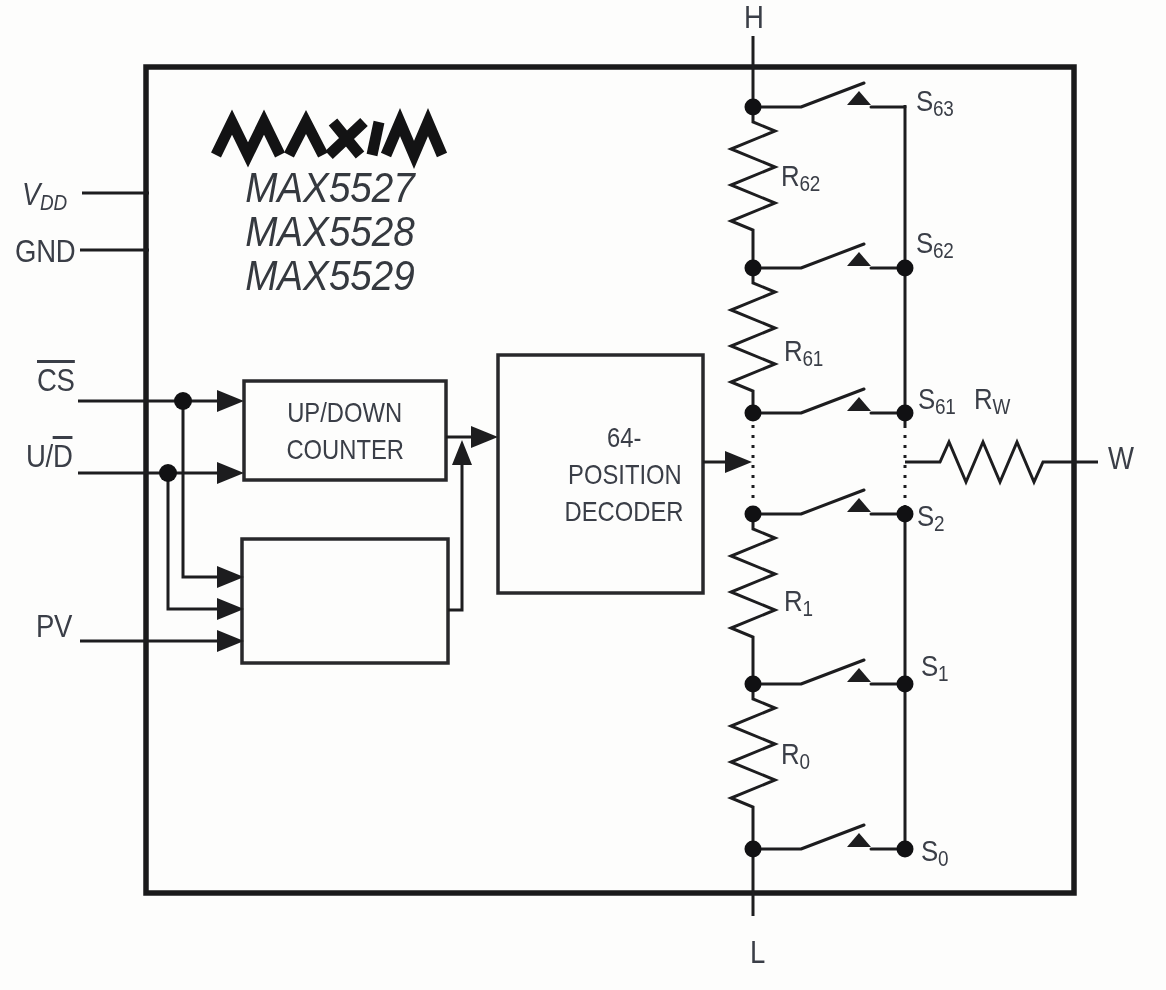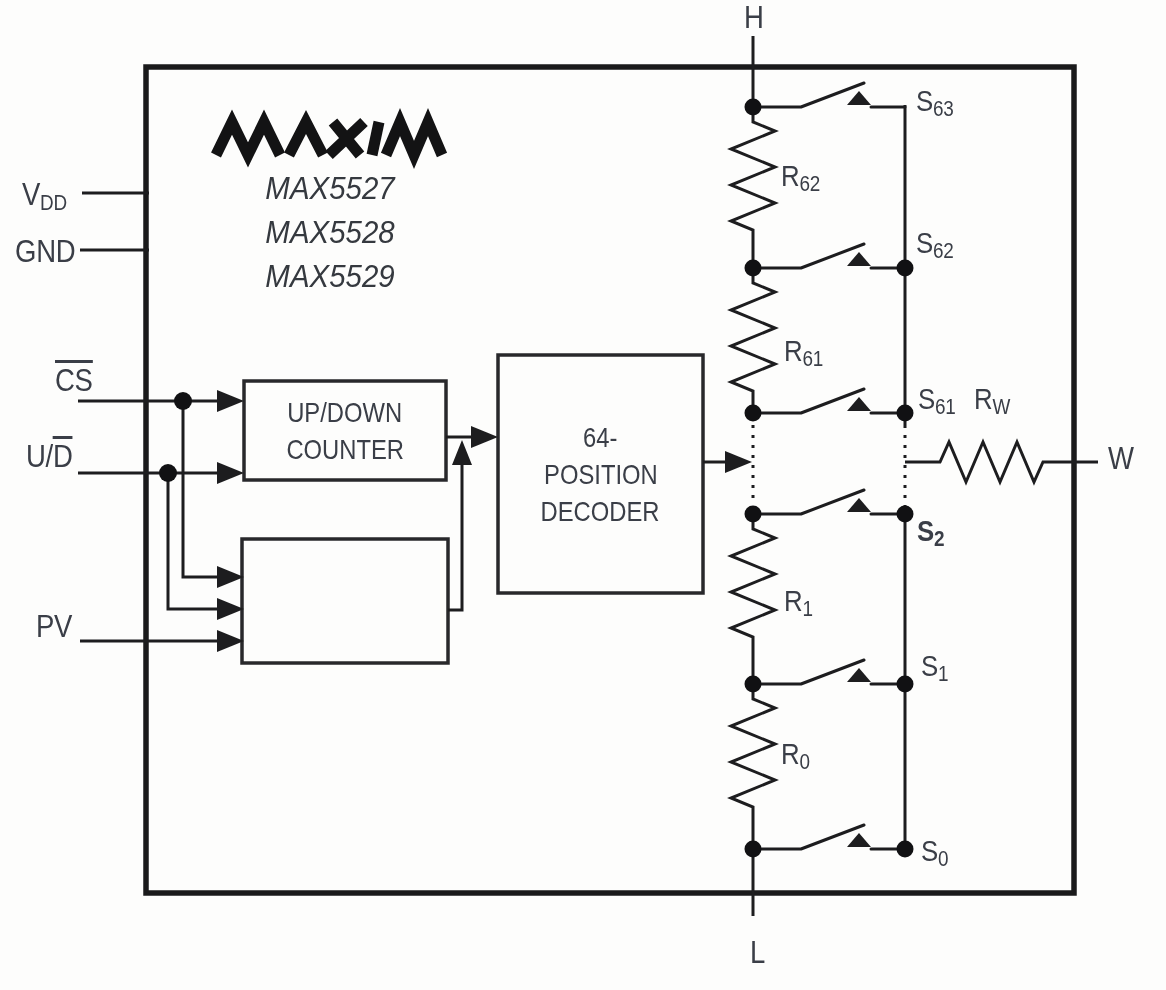--- a/index.html
+++ b/index.html
@@ -19,21 +19,21 @@
   .blk{
     position:absolute;display:flex;flex-direction:column;align-items:center;
     justify-content:center;text-align:center;color:#3a3e47;font-size:28px;
   }
   .blk .line{display:block;transform:scaleX(.85);transform-origin:50% 50%;}
   #counter-label .line{line-height:37px;}
   #otp-label .line{line-height:36px;}
   #decoder-label .line{line-height:37px;}
   #parts{
     position:absolute;left:205px;top:166px;width:250px;text-align:center;
-    color:#35393f;font-style:italic;font-size:32px;
+    color:#35393f;font-style:italic;font-size:42px;
   }
   #parts .part{display:block;line-height:44px;transform:scaleX(.92);transform-origin:50% 50%;}
 </style>
 </head>
 <body>
 
 <div id="stage">
 
   <svg id="art" width="1166" height="990" viewBox="0 0 1166 990">
 
@@ -134,56 +134,56 @@
       <polyline points="386,155 400,122 414,155 428,122 442,155"></polyline>
     </g>
   </svg>
 
   <div id="parts">
     <span class="part">MAX5527</span>
     <span class="part">MAX5528</span>
     <span class="part">MAX5529</span>
   </div>
 
-  <div class="lbl big" style="left:22px;top:178px;">
+  <div class="lbl big" style="left:22px;top:178px;font-style:italic;">
     <span class="cond"><span>V</span><sub class="sb">DD</sub></span>
   </div>
   <div class="lbl big" style="left:15px;top:235px;">
     <span class="cond">GND</span>
   </div>
-  <div class="lbl big" style="left:37px;top:360px;margin-left:18px;">
+  <div class="lbl big" style="left:37px;top:360px;">
     <span class="cond"><span class="over">CS</span></span>
   </div>
   <div class="lbl big" style="left:26px;top:436px;">
     <span class="cond"><span style="display:inline-block;padding-top:4px;">U/</span><span class="over">D</span></span>
   </div>
   <div class="lbl big" style="left:36px;top:610px;">
     <span class="cond">PV</span>
   </div>
 
   <div class="lbl big" style="left:744px;top:1px;"><span class="cond">H</span></div>
   <div class="lbl big" style="left:750px;top:936px;"><span class="cond">L</span></div>
   <div class="lbl big" style="left:1108px;top:442px;"><span class="cond">W</span></div>
 
   <div class="lbl" style="left:916px;top:86px;"><span class="cond"><span>S</span><sub class="sb">63</sub></span></div>
   <div class="lbl" style="left:916px;top:228px;"><span class="cond"><span>S</span><sub class="sb">62</sub></span></div>
   <div class="lbl" style="left:918px;top:384px;"><span class="cond"><span>S</span><sub class="sb">61</sub></span></div>
-  <div class="lbl" style="left:917px;top:516px;font-weight:bold;"><span class="cond"><span>S</span><sub class="sb">2</sub></span></div>
+  <div class="lbl" style="left:917px;top:501px;"><span class="cond"><span>S</span><sub class="sb">2</sub></span></div>
   <div class="lbl" style="left:921px;top:651px;"><span class="cond"><span>S</span><sub class="sb">1</sub></span></div>
   <div class="lbl" style="left:921px;top:836px;"><span class="cond"><span>S</span><sub class="sb">0</sub></span></div>
 
   <div class="lbl" style="left:781px;top:161px;text-align:center;"><span class="cond"><span>R</span><sub class="sb">62</sub></span></div>
   <div class="lbl" style="left:784px;top:336px;"><span class="cond"><span>R</span><sub class="sb">61</sub></span></div>
   <div class="lbl" style="left:784px;top:586px;"><span class="cond"><span>R</span><sub class="sb">1</sub></span></div>
   <div class="lbl" style="left:781px;top:739px;"><span class="cond"><span>R</span><sub class="sb">0</sub></span></div>
   <div class="lbl" style="left:966px;top:384px;margin-left:8px;"><span class="cond"><span>R</span><sub class="sb">W</sub></span></div>
 
   <div class="blk" id="counter-label" style="left:244px;top:381px;width:202px;height:99px;">
     <span class="line">UP/DOWN</span>
     <span class="line">COUNTER</span>
   </div>
-  <div class="blk" id="decoder-label" style="left:498px;top:355px;width:205px;height:238px;">
+  <div class="blk" id="decoder-label" style="left:498px;top:355px;width:205px;height:238px;padding-left:24px;">
     <span class="line">64-</span>
     <span class="line">POSITION</span>
     <span class="line">DECODER</span>
   </div>
 
 </div>
 
 </body></html>

